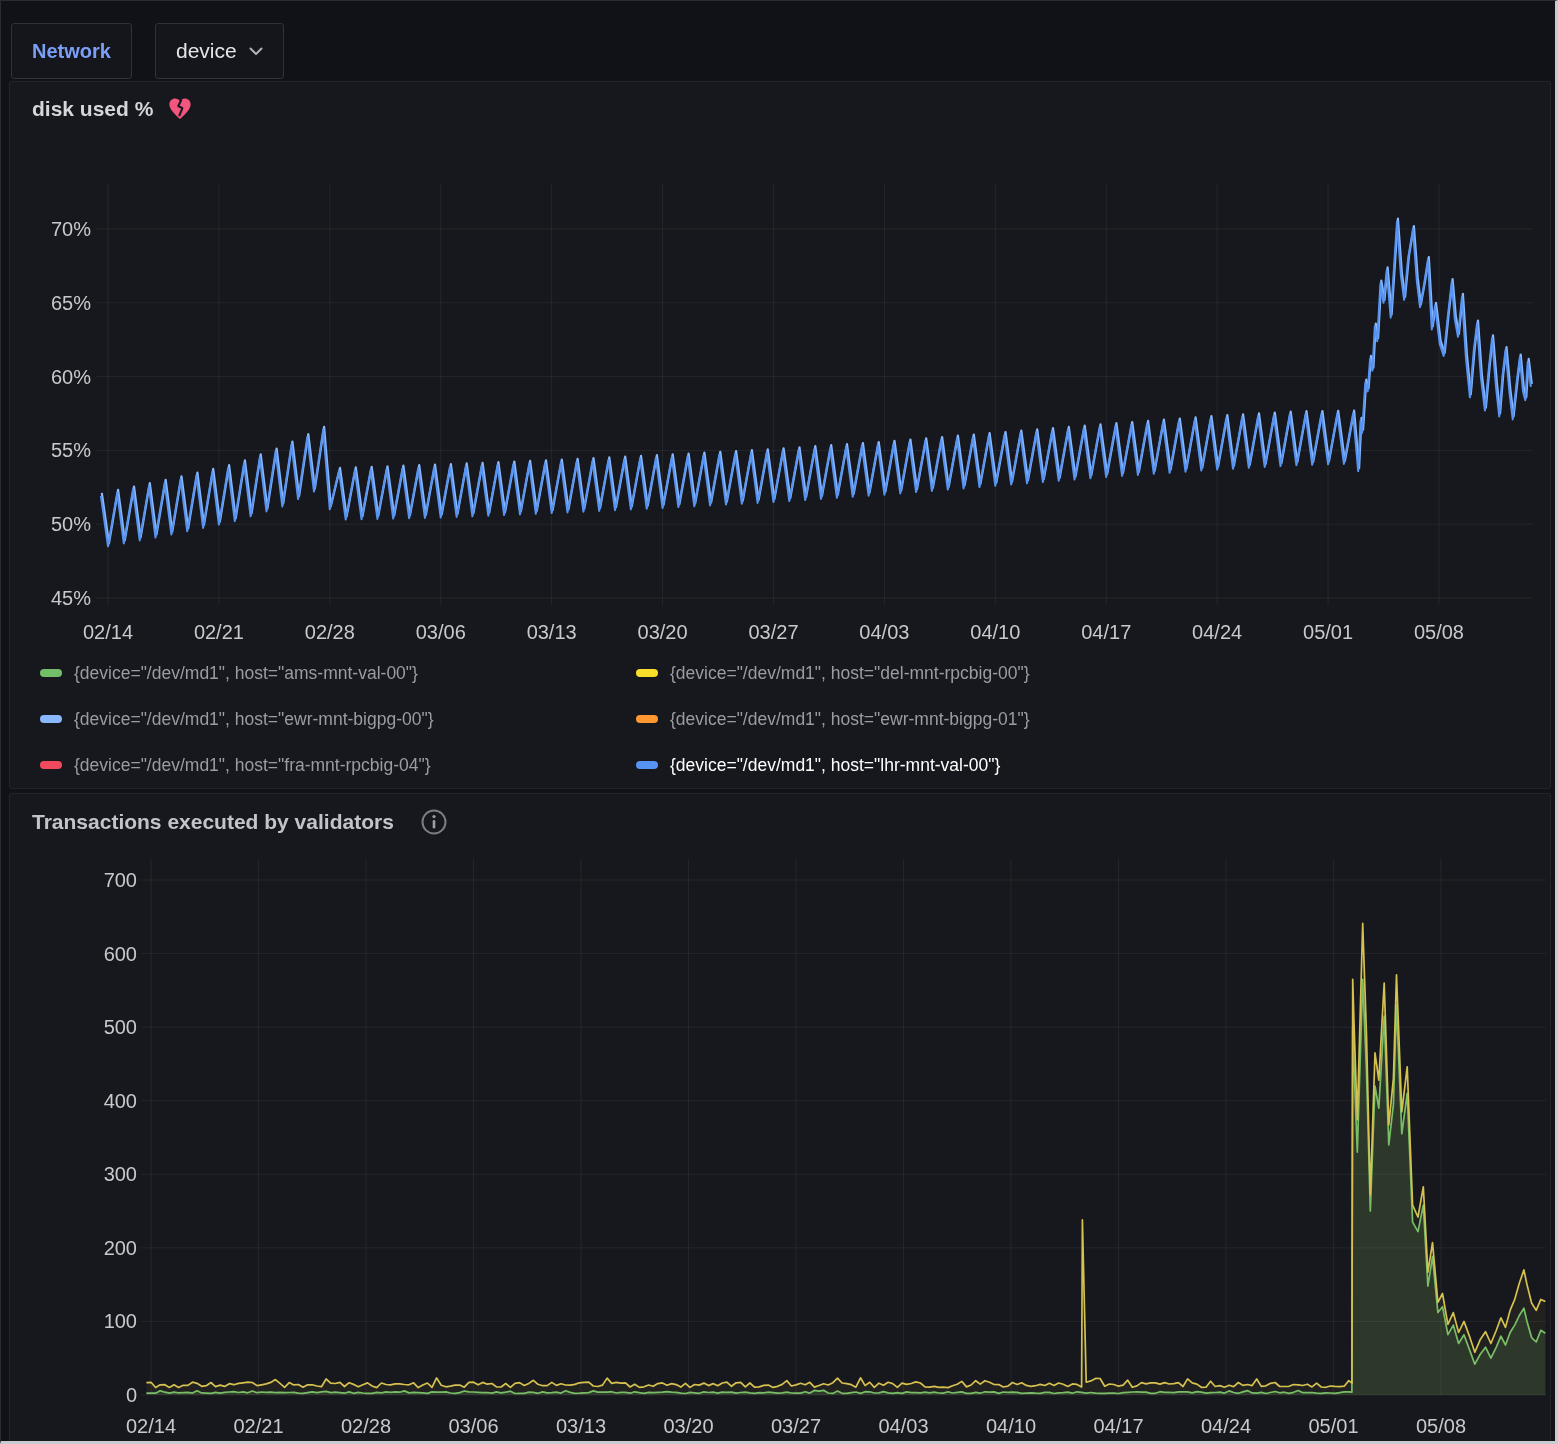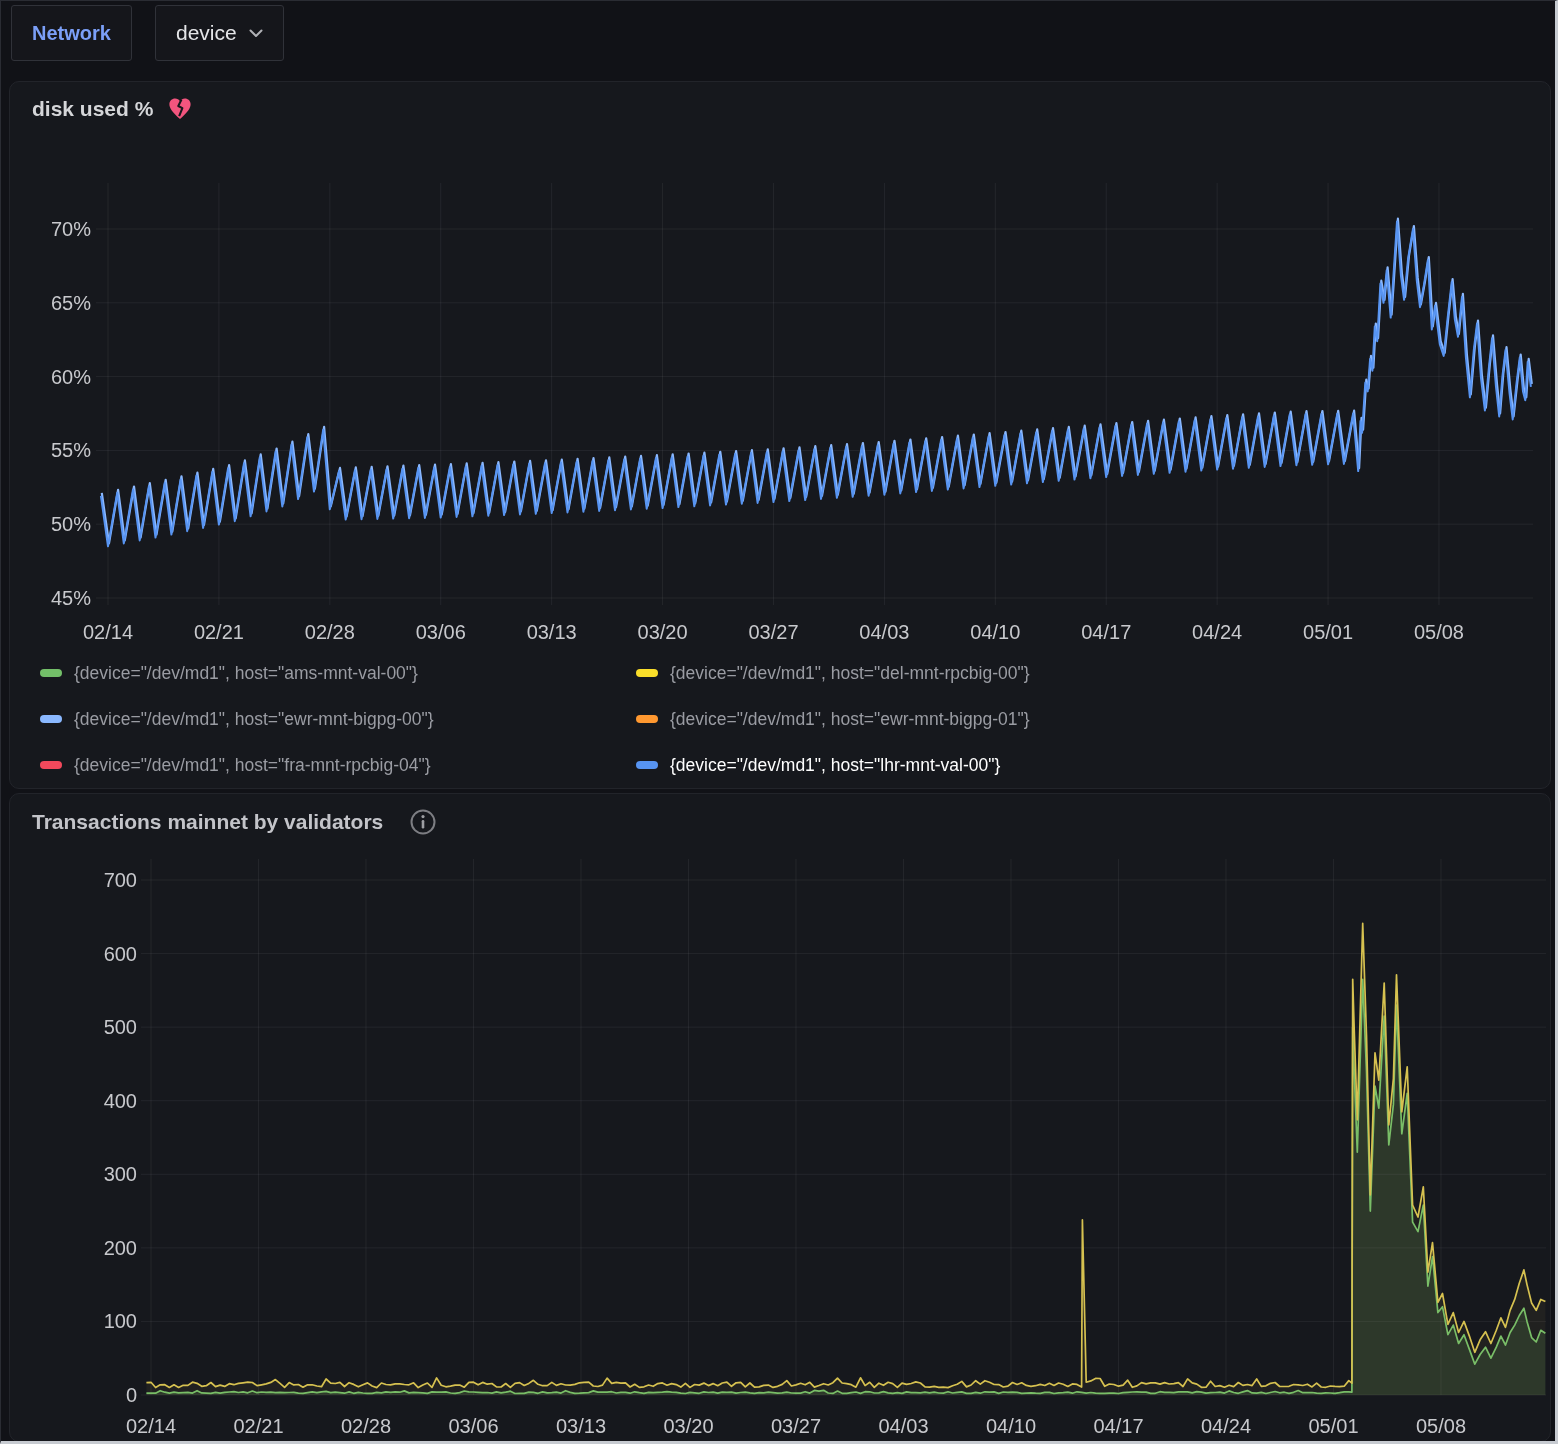--- a/index.html
+++ b/index.html
@@ -5,31 +5,31 @@
   html,body{margin:0;padding:0;background:#e7e9ec;}
   #page{
     position:relative;width:1558px;height:1444px;overflow:hidden;
     background:#111217;
     border-top:1px solid #2a2c33;border-left:1px solid #2a2c33;
     border-right:3px solid #c7cbd1;border-bottom:3px solid #c7cbd1;
     box-sizing:border-box;
     font-family:"Liberation Sans","DejaVu Sans",sans-serif;
   }
   .varbox{
-    position:absolute;top:4px;height:56px;box-sizing:border-box;
+    position:absolute;top:22px;height:56px;box-sizing:border-box;
     border:1px solid #303239;border-radius:3px;background:#15161b;
     display:flex;align-items:center;padding:0 20px;
   }
   #network-box{left:10px;}
   #network-box .lbl{color:#7b9ff7;font-size:20px;font-weight:600;}
   #mainnet-box{left:154px;}
   #mainnet-box .val{color:#e4e5e8;font-size:21px;font-weight:500;margin-right:12px;}
   .panel{
     position:absolute;left:8px;width:1542px;box-sizing:border-box;
-    background:#16181d;border:1px solid #22242a;border-radius:10px;
+    background:#16181d;border:1px solid #22242a;border-radius:2px;
   }
   #panel1{top:80px;height:708px;}
   #panel2{top:792px;height:649px;}
   .panel-title{
     position:absolute;left:22px;top:14px;color:#d5d6d9;
     font-size:21px;font-weight:600;display:flex;align-items:center;gap:14px;
     cursor:pointer;
   }
   #panel2 .panel-title{color:#c3c4c9;font-weight:700;}
   .legend{
@@ -95,21 +95,21 @@
       </div>
       <div class="legend-item">
         <span class="legend-swatch" style="background: rgb(87, 148, 242);"></span>
         <span class="legend-label hl">{device="/dev/md1", host="lhr-mnt-val-00"}</span>
       </div>
     </div>
   </div>
 
   <div class="panel" id="panel2">
     <div class="panel-title">
-      <span>Transactions mainnet by validators</span>
+      <span>Transactions executed by validators</span>
       <span style="display:flex;margin-left:12px;">
         <svg width="28" height="28" viewBox="0 0 28 28">
           <circle cx="14" cy="14" r="11.5" fill="none" stroke="#7d7e83" stroke-width="2"></circle>
           <circle cx="14" cy="8.6" r="1.6" fill="#9d9ea3"></circle>
           <rect x="12.7" y="12" width="2.6" height="8.5" rx="1.2" fill="#9d9ea3"></rect>
         </svg>
       </span>
     </div>
 
     <div class="plot-region" style="left:132px;top:60px;width:1413px;height:542px;"></div>

